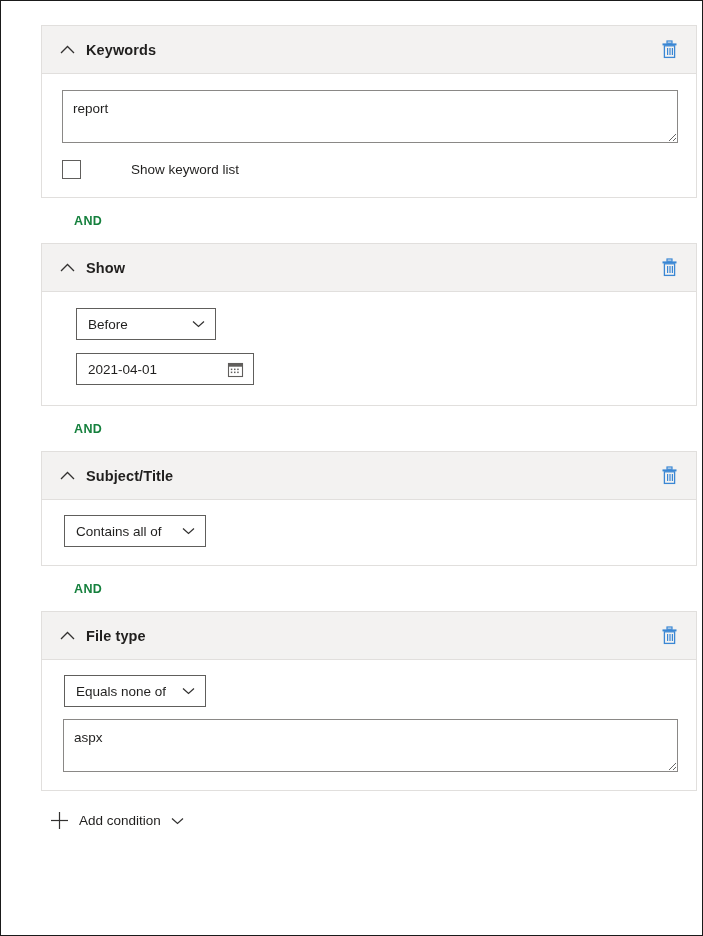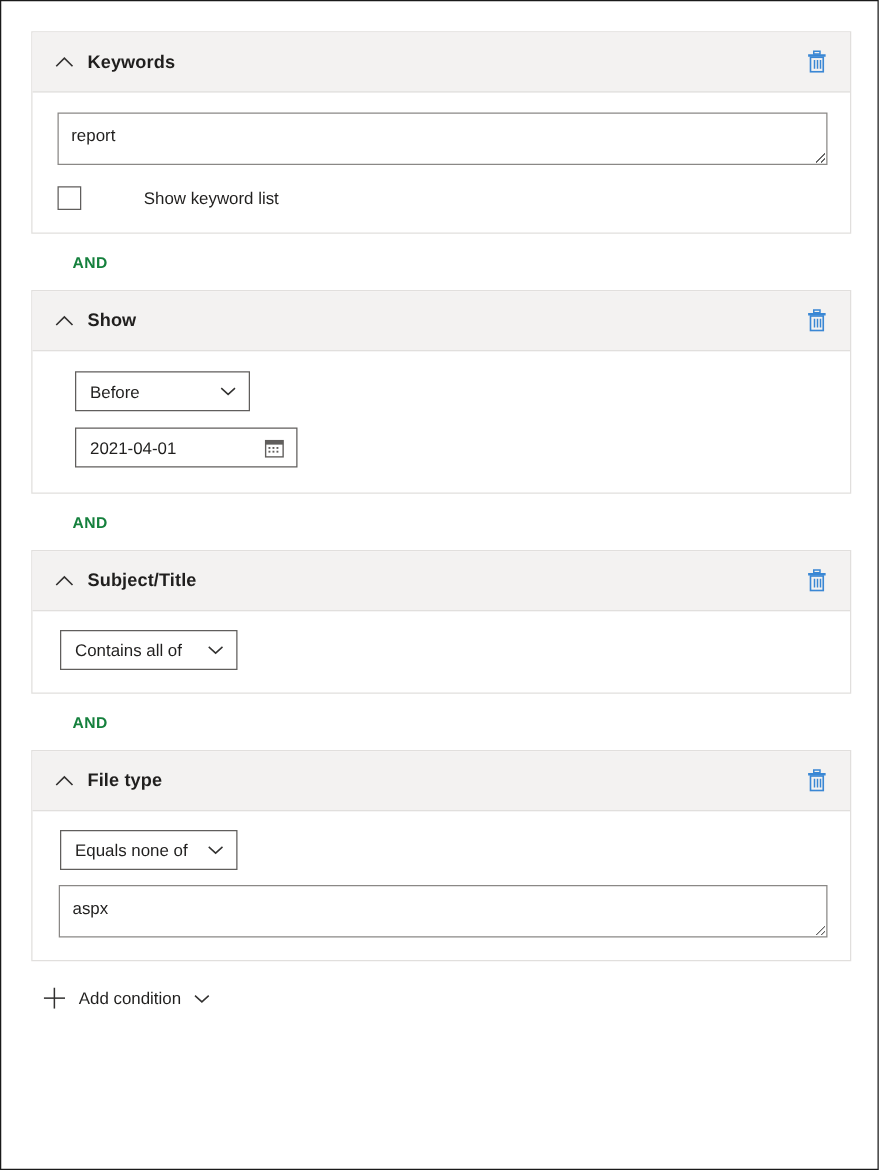--- a/index.html
+++ b/index.html
@@ -15,21 +15,21 @@
   .page-frame {
     position: absolute;
     left: 0; top: 0;
     width: 703px; height: 936px;
     border: 1px solid #1a1a1a;
     background: #ffffff;
     overflow: hidden;
   }
   .builder {
     position: absolute;
-    left: 24px;
+    left: 40px;
     top: 24px;
     width: 656px;
   }
 
   
   .card {
     border: 1px solid #e1dfdd;
     background: #ffffff;
   }
   .card-header {
@@ -72,21 +72,21 @@
     background: #ffffff;
     font-family: "Liberation Sans", sans-serif;
     font-size: 13.5px;
     color: #201f1e;
     padding: 9px 10px;
     resize: both;
     outline: none;
     display: block;
     line-height: 1.35;
   }
-  .ta.tall { height: 42px; }
+  .ta.tall { height: 53px; }
 
   
   .cb-row {
     display: flex;
     align-items: center;
     margin-top: 17px;
     gap: 40px;
   }
   .cb-box {
     width: 19px; height: 19px;

